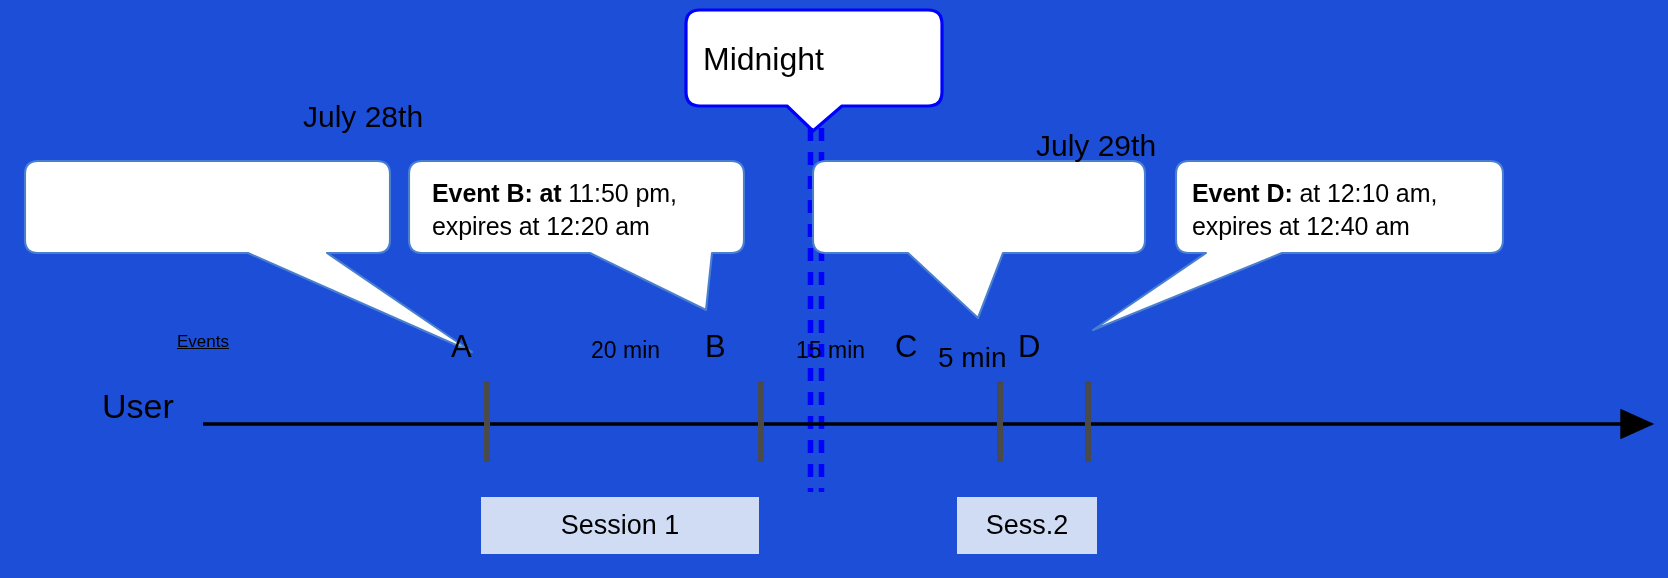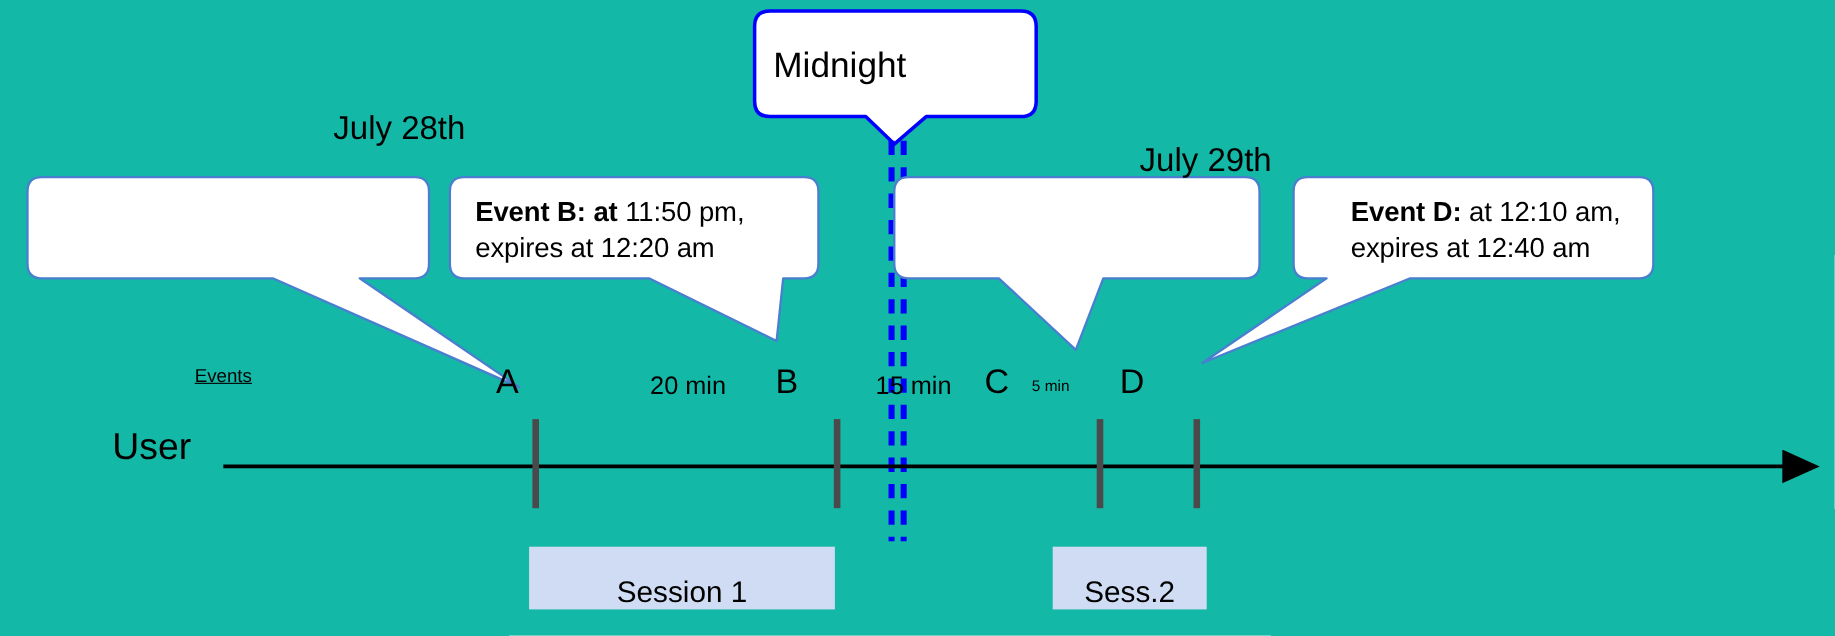--- a/index.html
+++ b/index.html
@@ -10,21 +10,21 @@
   }
   body {
     font-family: "Liberation Sans", sans-serif;
     -webkit-font-smoothing: antialiased;
   }
   #stage {
     position: relative;
     width: 1668px;
     height: 578px;
     overflow: hidden;
-    background: #14b8a6;
+    background: #1d4ed8;
   }
 
   
   #vector {
     position: absolute;
     left: 0; top: 0;
     width: 1668px;
     height: 578px;
     pointer-events: none;
   }
@@ -80,29 +80,29 @@
   }
 
   
   .interval-label {
     position: absolute;
     font-size: 23px;
     color: #000000;
     white-space: nowrap;
   }
   .interval-label.small {
-    font-size: 14px;
+    font-size: 28px;
   }
 
   
   .session-box {
     position: absolute;
     background: #cfdcf3;
     display: flex;
-    align-items: flex-end;
+    align-items: center;
     justify-content: center;
   }
   .session-box span {
     font-size: 27px;
     color: #000000;
     white-space: nowrap;
   }
 </style>
 </head>
 <body>
@@ -142,21 +142,21 @@
   <div class="day-label" style="left:303px; top:100px;">July 28th</div>
   <div class="day-label" style="left:1036px; top:100px;margin-top:29px;">July 29th</div>
 
 
   <div class="callout-text" style="left:432px; top:177px;">
     <div><b>Event B: at</b><span> 11:50 pm,</span></div>
     <div>expires at 12:20 am</div>
   </div>
 
 
-  <div class="callout-text" style="left:1192px; top:177px;margin-left:36px;">
+  <div class="callout-text" style="left:1192px; top:177px;">
     <div><b>Event D:</b><span>  at 12:10 am,</span></div>
     <div>expires at 12:40 am</div>
   </div>
 
   <div class="axis-label-events" style="left:177px; top:332px;">Events</div>
   <div class="axis-label-user" style="left:102px; top:387px;">User</div>
 
   <div class="tick-letter" style="left:451px; top:329px;">A</div>
   <div class="tick-letter" style="left:705px; top:329px;">B</div>
   <div class="tick-letter" style="left:895px; top:329px;">C</div>

